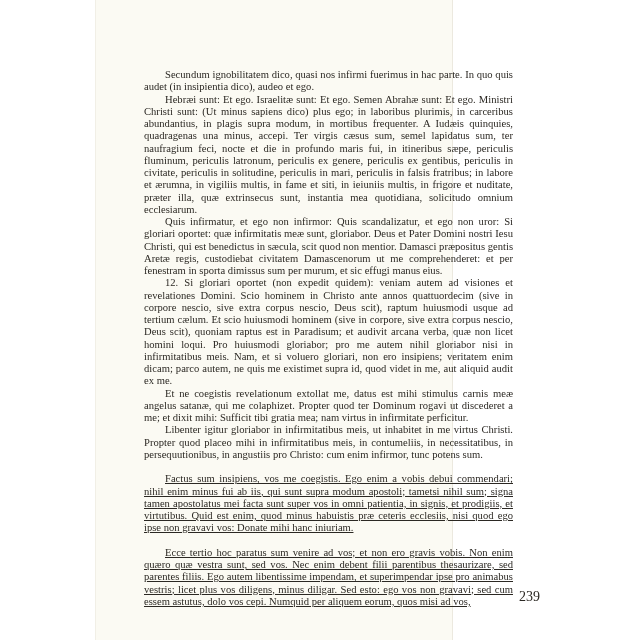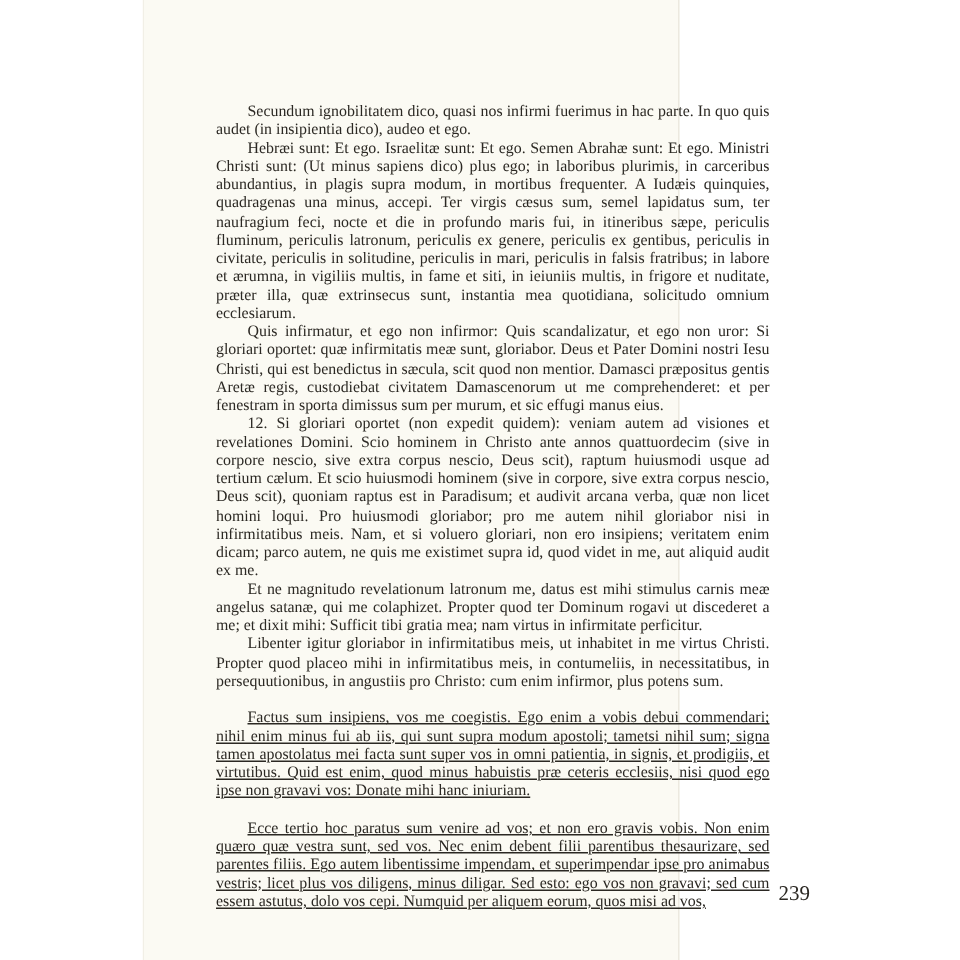--- a/index.html
+++ b/index.html
@@ -42,19 +42,19 @@
 </style>
 </head>
 <body>
 
 <div class="page">
   <div class="text-block">
     <p class="para">Secundum ignobilitatem dico, quasi nos infirmi fuerimus in hac parte. In quo quis audet (in insipientia dico), audeo et ego.</p>
     <p class="para">Hebræi sunt: Et ego. Israelitæ sunt: Et ego. Semen Abrahæ sunt: Et ego. Ministri Christi sunt: (Ut minus sapiens dico) plus ego; in laboribus plurimis, in carceribus abundantius, in plagis supra modum, in mortibus frequenter. A Iudæis quinquies, quadragenas una minus, accepi. Ter virgis cæsus sum, semel lapidatus sum, ter naufragium feci, nocte et die in profundo maris fui, in itineribus sæpe, periculis fluminum, periculis latronum, periculis ex genere, periculis ex gentibus, periculis in civitate, periculis in solitudine, periculis in mari, periculis in falsis fratribus; in labore et ærumna, in vigiliis multis, in fame et siti, in ieiuniis multis, in frigore et nuditate, præter illa, quæ extrinsecus sunt, instantia mea quotidiana, solicitudo omnium ecclesiarum.</p>
     <p class="para">Quis infirmatur, et ego non infirmor: Quis scandalizatur, et ego non uror: Si gloriari oportet: quæ infirmitatis meæ sunt, gloriabor. Deus et Pater Domini nostri Iesu Christi, qui est benedictus in sæcula, scit quod non mentior. Damasci præpositus gentis Aretæ regis, custodiebat civitatem Damascenorum ut me comprehenderet: et per fenestram in sporta dimissus sum per murum, et sic effugi manus eius.</p>
     <p class="para">12. Si gloriari oportet (non expedit quidem): veniam autem ad visiones et revelationes Domini. Scio hominem in Christo ante annos quattuordecim (sive in corpore nescio, sive extra corpus nescio, Deus scit), raptum huiusmodi usque ad tertium cælum. Et scio huiusmodi hominem (sive in corpore, sive extra corpus nescio, Deus scit), quoniam raptus est in Paradisum; et audivit arcana verba, quæ non licet homini loqui. Pro huiusmodi gloriabor; pro me autem nihil gloriabor nisi in infirmitatibus meis. Nam, et si voluero gloriari, non ero insipiens; veritatem enim dicam; parco autem, ne quis me existimet supra id, quod videt in me, aut aliquid audit ex me.</p>
-    <p class="para">Et ne magnitudo revelationum latronum me, datus est mihi stimulus carnis meæ angelus satanæ, qui me colaphizet. Propter quod ter Dominum rogavi ut discederet a me; et dixit mihi: Sufficit tibi gratia mea; nam virtus in infirmitate perficitur.</p>
-    <p class="para">Libenter igitur gloriabor in infirmitatibus meis, ut inhabitet in me virtus Christi. Propter quod placeo mihi in infirmitatibus meis, in contumeliis, in necessitatibus, in persequutionibus, in angustiis pro Christo: cum enim infirmor, plus potens sum.</p>
+    <p class="para">Et ne coegistis revelationum extollat me, datus est mihi stimulus carnis meæ angelus satanæ, qui me colaphizet. Propter quod ter Dominum rogavi ut discederet a me; et dixit mihi: Sufficit tibi gratia mea; nam virtus in infirmitate perficitur.</p>
+    <p class="para">Libenter igitur gloriabor in infirmitatibus meis, ut inhabitet in me virtus Christi. Propter quod placeo mihi in infirmitatibus meis, in contumeliis, in necessitatibus, in persequutionibus, in angustiis pro Christo: cum enim infirmor, tunc potens sum.</p>
     <p class="para gap-before">Factus sum insipiens, vos me coegistis. Ego enim a vobis debui commendari; nihil enim minus fui ab iis, qui sunt supra modum apostoli; tametsi nihil sum; signa tamen apostolatus mei facta sunt super vos in omni patientia, in signis, et prodigiis, et virtutibus. Quid est enim, quod minus habuistis præ ceteris ecclesiis, nisi quod ego ipse non gravavi vos: Donate mihi hanc iniuriam.</p>
     <p class="para gap-before">Ecce tertio hoc paratus sum venire ad vos; et non ero gravis vobis. Non enim quæro quæ vestra sunt, sed vos. Nec enim debent filii parentibus thesaurizare, sed parentes filiis. Ego autem libentissime impendam, et superimpendar ipse pro animabus vestris; licet plus vos diligens, minus diligar. Sed esto: ego vos non gravavi; sed cum essem astutus, dolo vos cepi. Numquid per aliquem eorum, quos misi ad vos,</p>
   </div>
   <div class="page-number">239</div>
 </div>
 
 </body></html>

